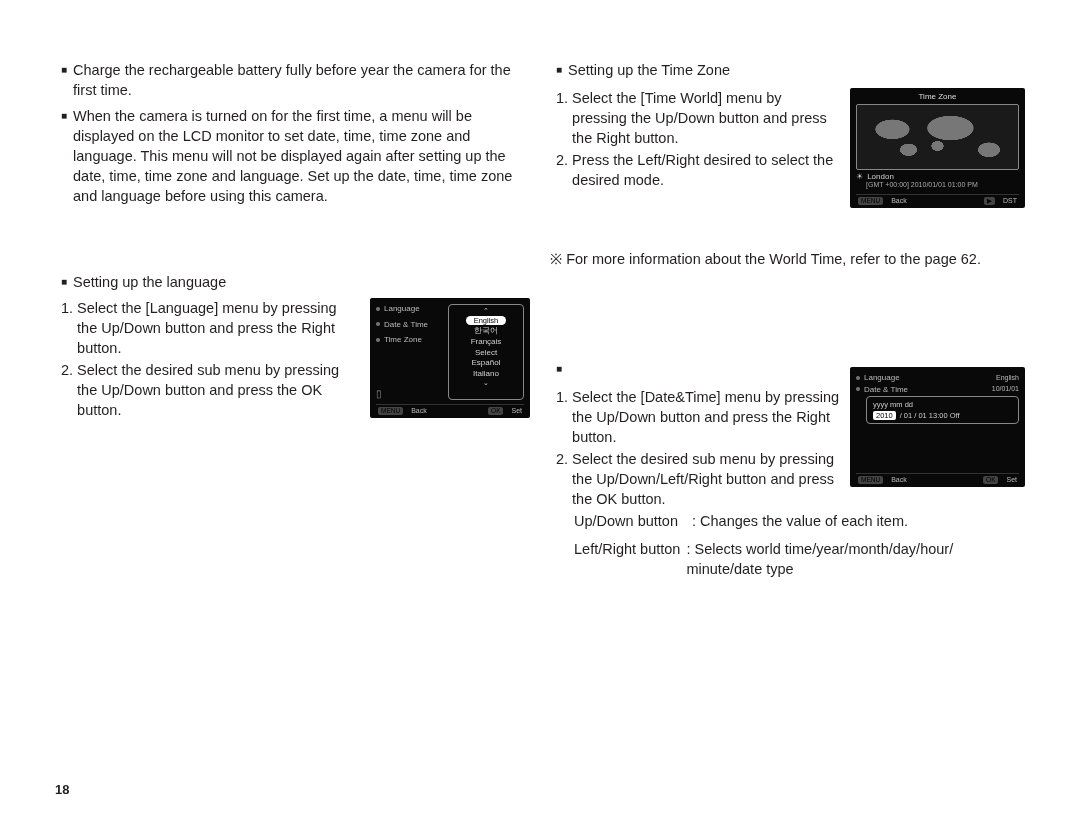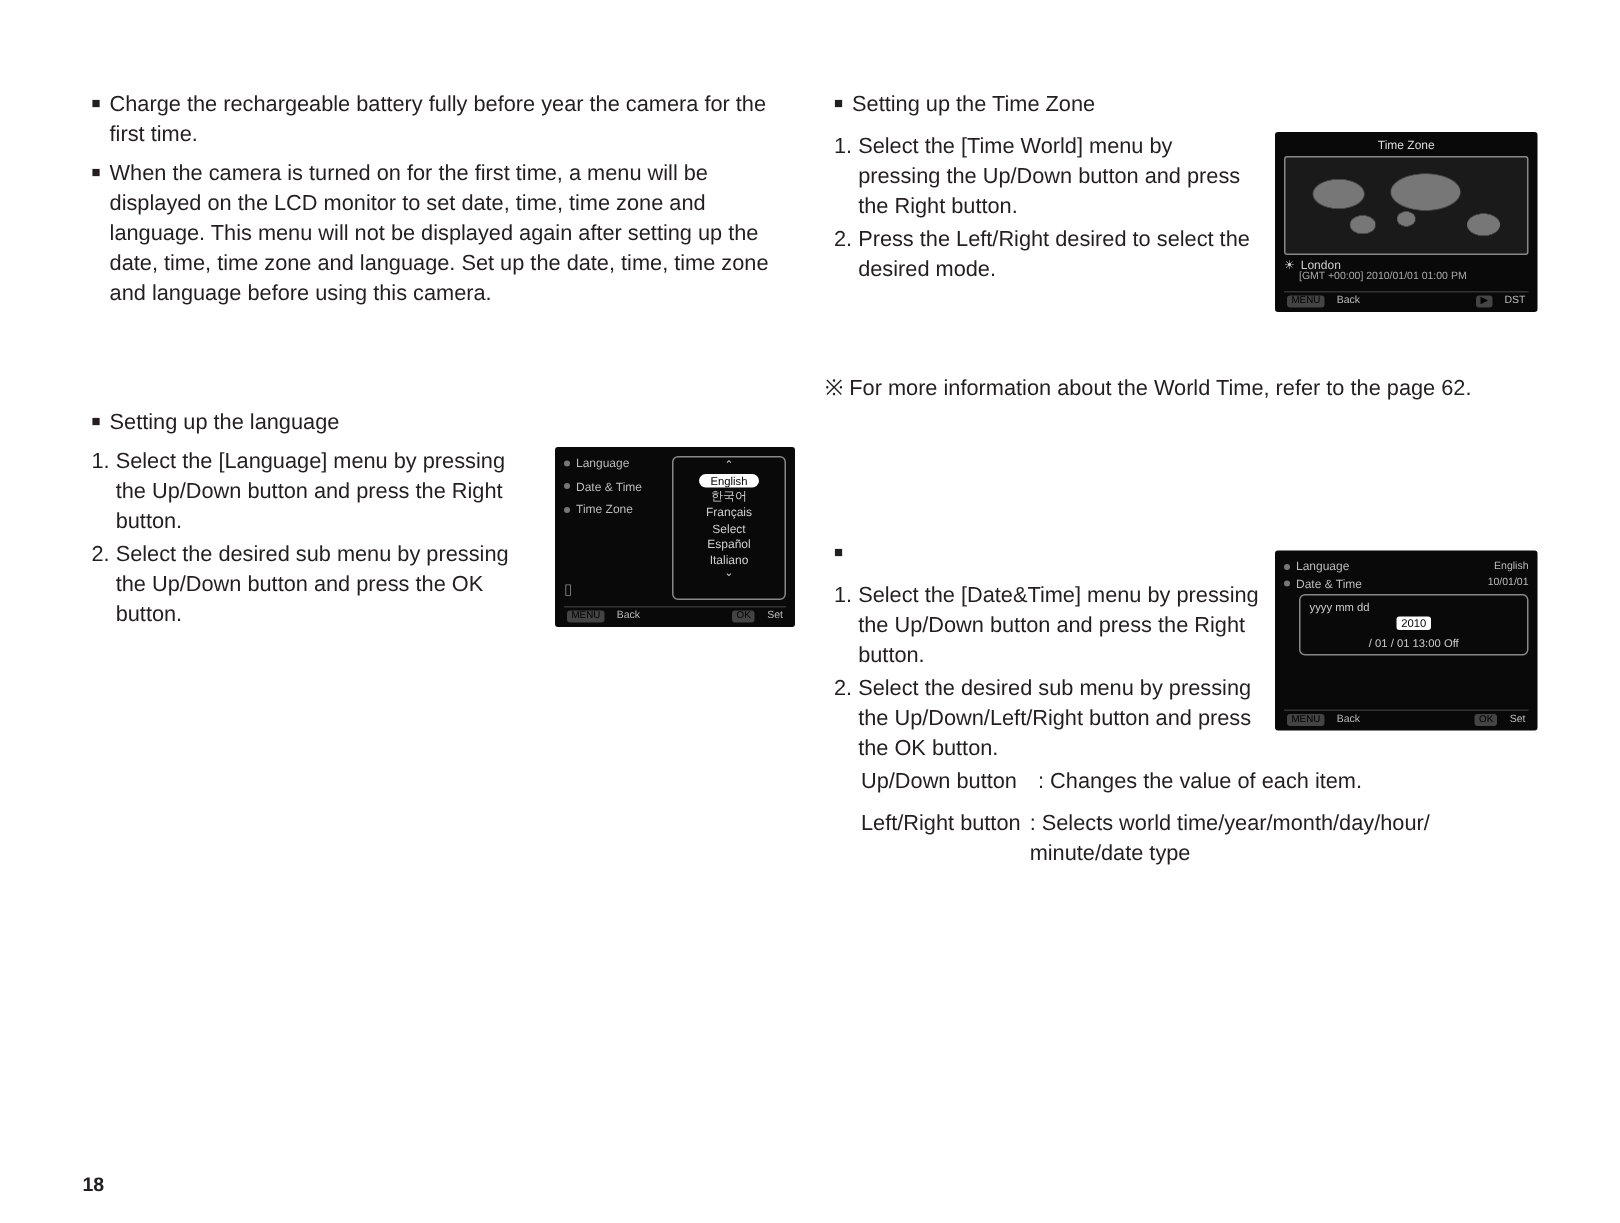--- a/index.html
+++ b/index.html
@@ -113,21 +113,21 @@
   }
   .lcd-dt .row{display:flex;gap:4px;align-items:center;margin-bottom:2px;}
   .lcd-dt .dot{width:4px;height:4px;border-radius:50%;background:#777;}
   .lcd-dt .lab{flex:1;color:#bbb;}
   .lcd-dt .val{color:#bbb;font-size:7px;}
   .lcd-dt .box{
     margin-left:10px;border:1px solid #888;border-radius:4px;
     padding:3px 6px;display:flex;flex-direction:column;gap:2px;
     font-size:7.5px;color:#ccc;
   }
-  .lcd-dt .edit{display:flex;gap:4px;align-items:center;flex-direction:column;}
+  .lcd-dt .edit{display:flex;gap:4px;align-items:center;}
   .lcd-dt .cur{background:#fff;color:#000;border-radius:2px;padding:0 3px;}
 
   .note-row{display:flex;gap:6px;margin-top:8px;}
   .note-row .lab{white-space:nowrap;}
   .pg{position:absolute;left:55px;bottom:18px;font-size:13px;font-weight:bold;color:#231f20;}
 </style>
 </head>
 <body>
 
 <div class="page">

